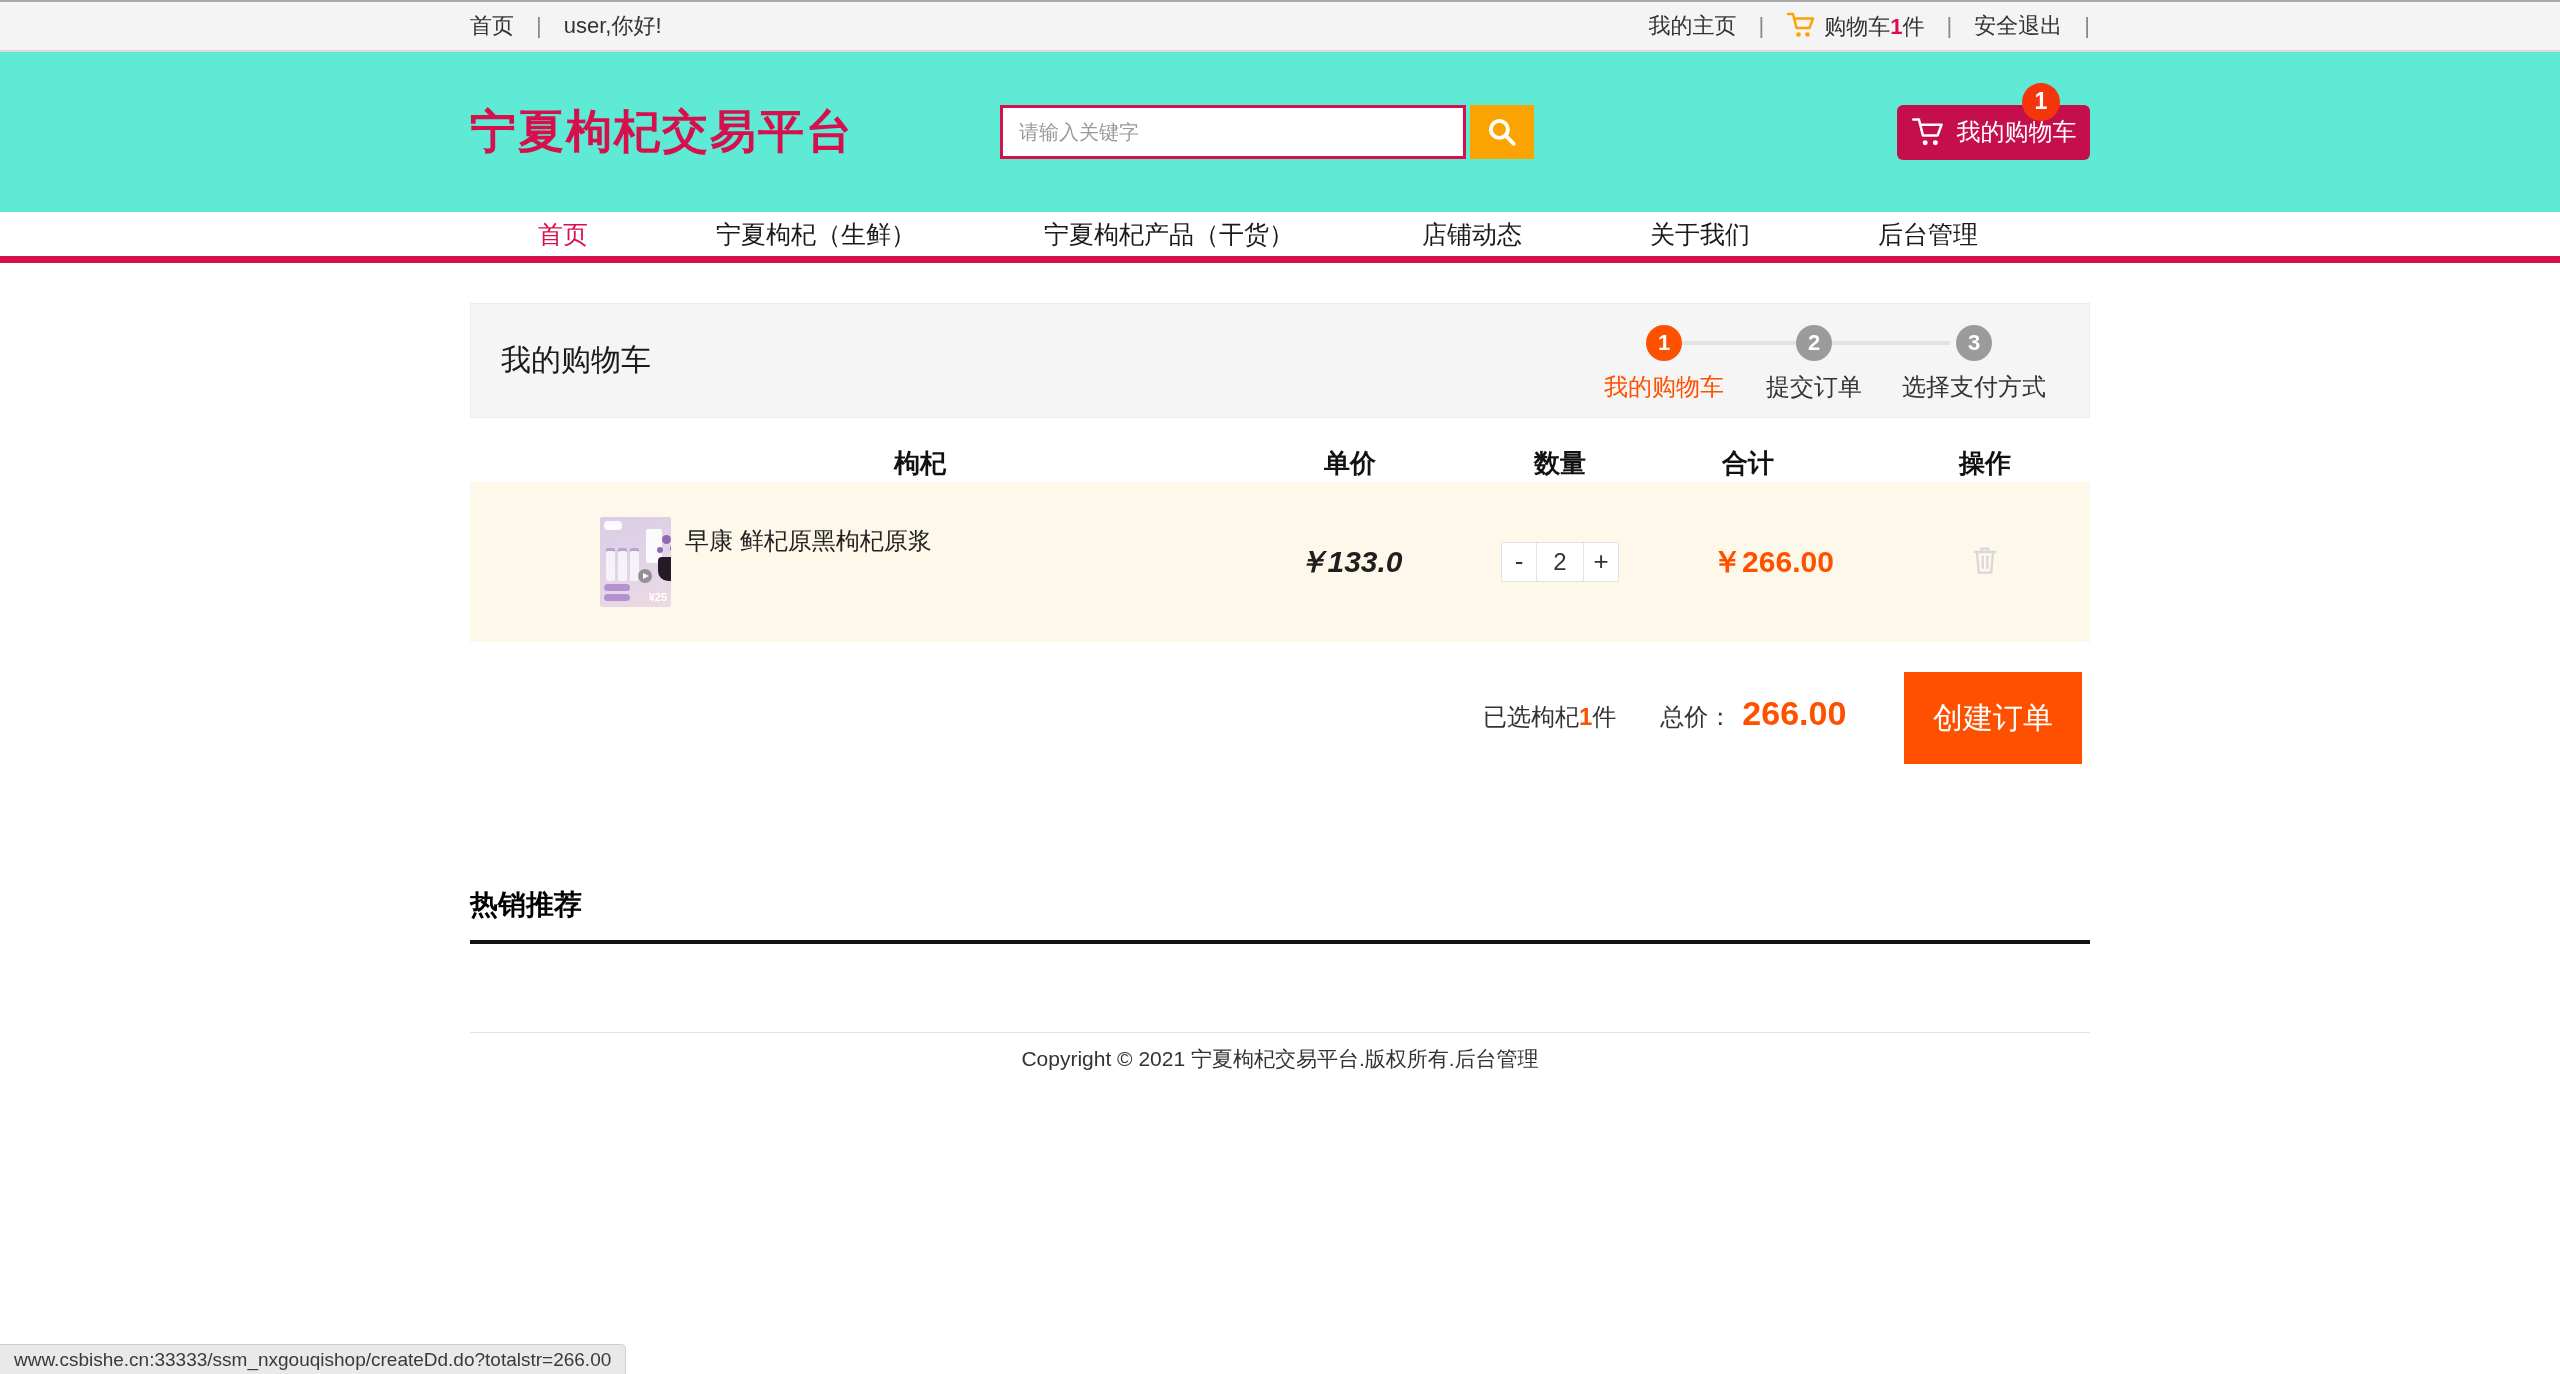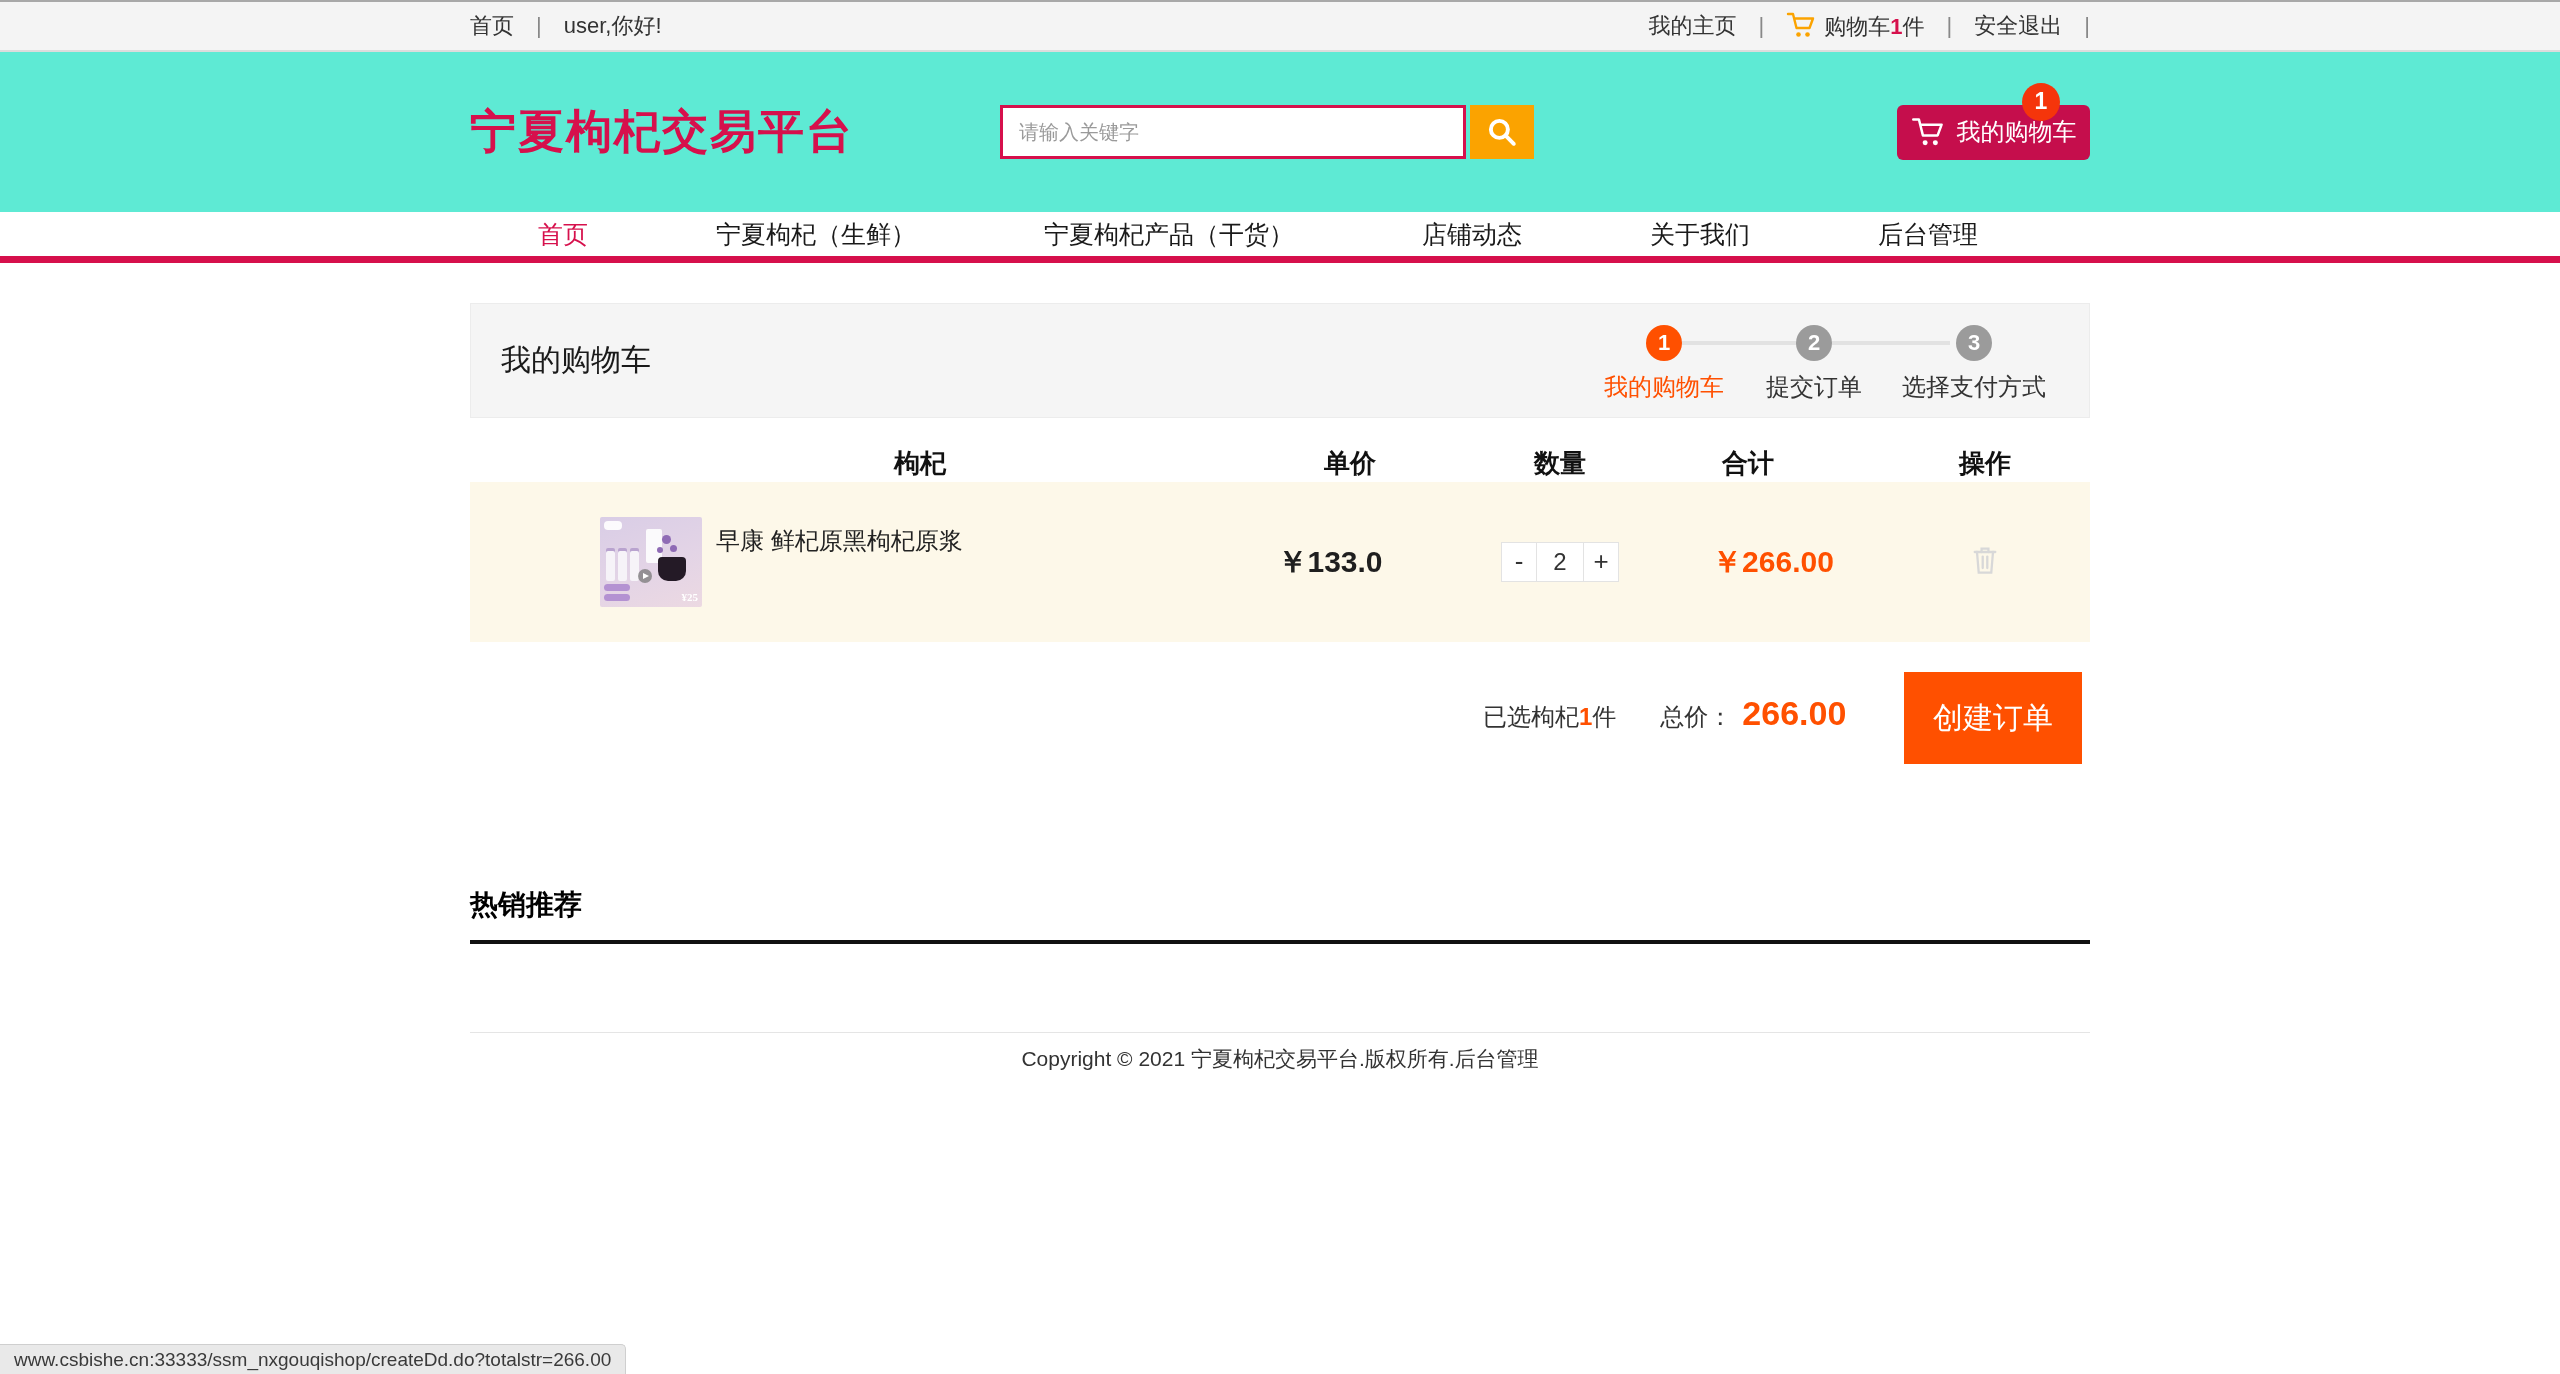--- a/index.html
+++ b/index.html
@@ -86,37 +86,37 @@
   
   .table-head { position:relative; height:40px; margin-top:24px; font-size:26px; font-weight:bold; color:#111; }
   .th { position:absolute; top:4px; transform:translateX(-50%); }
   .th-product { left:450px; } .th-price { left:880px; } .th-qty { left:1090px; }
   .th-total { left:1278px; } .th-op { left:1515px; }
 
   .cart-row { position:relative; height:160px; background:#fdf8e9; }
   .row-product { position:absolute; left:130px; top:35px; display:flex; }
   .prod-name { font-size:24px; color:#222; margin:8px 0 0 14px; cursor:pointer; }
   .cell { position:absolute; top:50%; transform:translate(-50%,-50%); }
-  .cell-price { left:860px; font-size:30px; font-weight:bold; color:#1f1f1f; }
+  .cell-price { left:880px; font-size:30px; font-weight:bold; color:#1f1f1f;font-style:italic; }
   .cell-qty { left:1090px; display:flex; }
   .cell-total { left:1303px; font-size:30px; font-weight:bold; color:var(--accent,#ff5000); }
   .cell-op { left:1515px; cursor:pointer; }
   .qty-btn {
     width:36px; height:40px; background:#fff; border:1px solid #e3e3e3;
     font-size:26px; color:#333; cursor:pointer; line-height:36px; text-align:center;
   }
   .qty-val {
     width:46px; height:40px; background:#fff; border:1px solid #e3e3e3; border-left:none; border-right:none;
     font-size:24px; color:#333; line-height:38px; text-align:center;
   }
 
   
   .prod-img {
-    position:relative; width:102px; height:90px; overflow:hidden; cursor:pointer;
-    background:linear-gradient(160deg,#d9cde6 0%,#e3d4e6 55%,#ecd9e2 100%); border-radius:2px;font-family:Liberation Serif, serif;
+    position:relative; width:71px; height:90px; overflow:hidden; cursor:pointer;
+    background:linear-gradient(160deg,#d9cde6 0%,#e3d4e6 55%,#ecd9e2 100%); border-radius:2px;
   }
   .pi-logo { position:absolute; left:4px; top:4px; width:18px; height:9px; background:#fff; border-radius:4px; opacity:.9; }
   .pi-sachet { position:absolute; bottom:26px; width:9px; height:30px; background:#f6f3f8; border-radius:2px; box-shadow:0 -3px 0 #b9a3cf; }
   .pi-s1 { left:6px; } .pi-s2 { left:18px; } .pi-s3 { left:30px; }
   .pi-box { position:absolute; left:46px; top:12px; width:16px; height:34px; background:#fbfafc; border-radius:2px; }
   .pi-flower { position:absolute; border-radius:50%; background:#8f6bb5; }
   .pi-f1 { left:62px; top:18px; width:9px; height:9px; }
   .pi-f2 { left:70px; top:28px; width:7px; height:7px; }
   .pi-f3 { left:57px; top:30px; width:6px; height:6px; }
   .pi-cup { position:absolute; left:58px; top:40px; width:28px; height:24px; background:#241a26; border-radius:4px 4px 10px 10px; }

